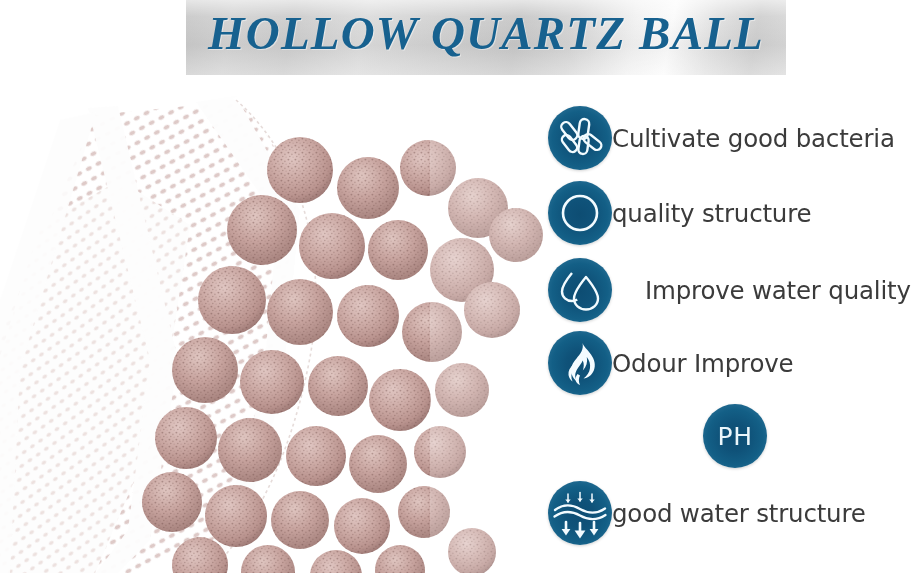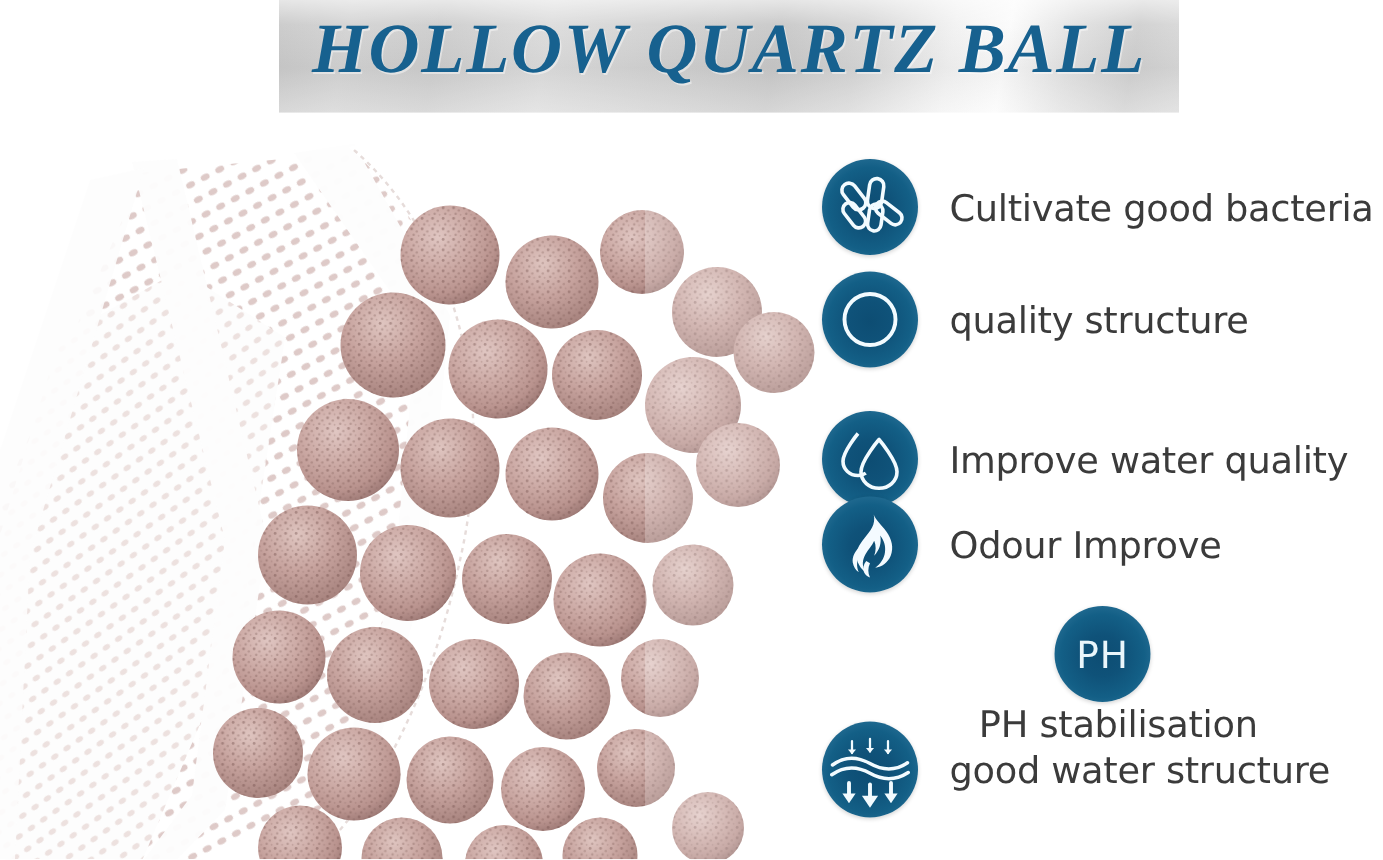--- a/index.html
+++ b/index.html
@@ -110,21 +110,20 @@
         #2b7298 85%,
         #4e8aa9 100%);
     box-shadow: 0 1px 3px rgba(0,0,0,0.18);
     display: flex;
     align-items: center;
     justify-content: center;
   }
   .feature-icon svg { display: block; }
   .feature-label {
     flex: 1 1 auto;
-    margin-left: 21px;
     font-family: "DejaVu Sans", "Liberation Sans", sans-serif;
     font-size: 24.5px;
     font-weight: 400;
     color: #3b3b3b;
     white-space: nowrap;
     letter-spacing: -0.2px;
   }
   .ph-text {
     font-family: "DejaVu Sans", "Liberation Sans", sans-serif;
     font-size: 25px;
@@ -304,21 +303,21 @@
 
     <div class="feature-row" style="top:79px;">
       <div class="feature-icon">
         <svg width="64" height="64" viewBox="0 0 64 64">
           <circle cx="32" cy="32" r="17" fill="none" stroke="#f2fbff" stroke-width="2.6"></circle>
         </svg>
       </div>
       <div class="feature-label">quality structure</div>
     </div>
 
-    <div class="feature-row" style="top:172px;">
+    <div class="feature-row" style="top:156px;gap:33px;">
       <div class="feature-icon">
         <svg width="64" height="64" viewBox="0 0 64 64">
           <g fill="none" stroke="#f2fbff" stroke-width="2.4" stroke-linejoin="round">
             <path d="M 24,15 C 24,15 14,27 14,33.5 C 14,39 18.5,43 24,43 C 26,43 27.8,42.4 29.2,41.4"></path>
             <path d="M 38,19 C 38,19 26,33 26,40.5 C 26,46.8 31.4,51.5 38,51.5 C 44.6,51.5 50,46.8 50,40.5 C 50,33 38,19 38,19 Z"></path>
           </g>
         </svg>
       </div>
       <div class="feature-label">Improve water quality</div>
     </div>
@@ -335,21 +334,20 @@
       </div>
       <div class="feature-label">Odour Improve</div>
     </div>
 
     <div class="feature-row" style="top:304px;flex-direction:column;">
       <div class="feature-icon">
         <svg width="64" height="64" viewBox="0 0 64 64">
           <text class="ph-text" x="32" y="41" text-anchor="middle">PH</text>
         </svg>
       </div>
-      <div class="feature-label">PH stabilisation</div>
     </div>
 
     <div class="feature-row" style="top:379px;">
       <div class="feature-icon">
         <svg width="64" height="64" viewBox="0 0 64 64">
           <g stroke="#f2fbff" fill="#f2fbff">
 
             <g stroke-width="1.5" stroke-linecap="round">
               <line x1="20" y1="13" x2="20" y2="21"></line>
               <path d="M 17.3,18.6 L 20,21.8 L 22.7,18.6 Z" stroke="none"></path>

